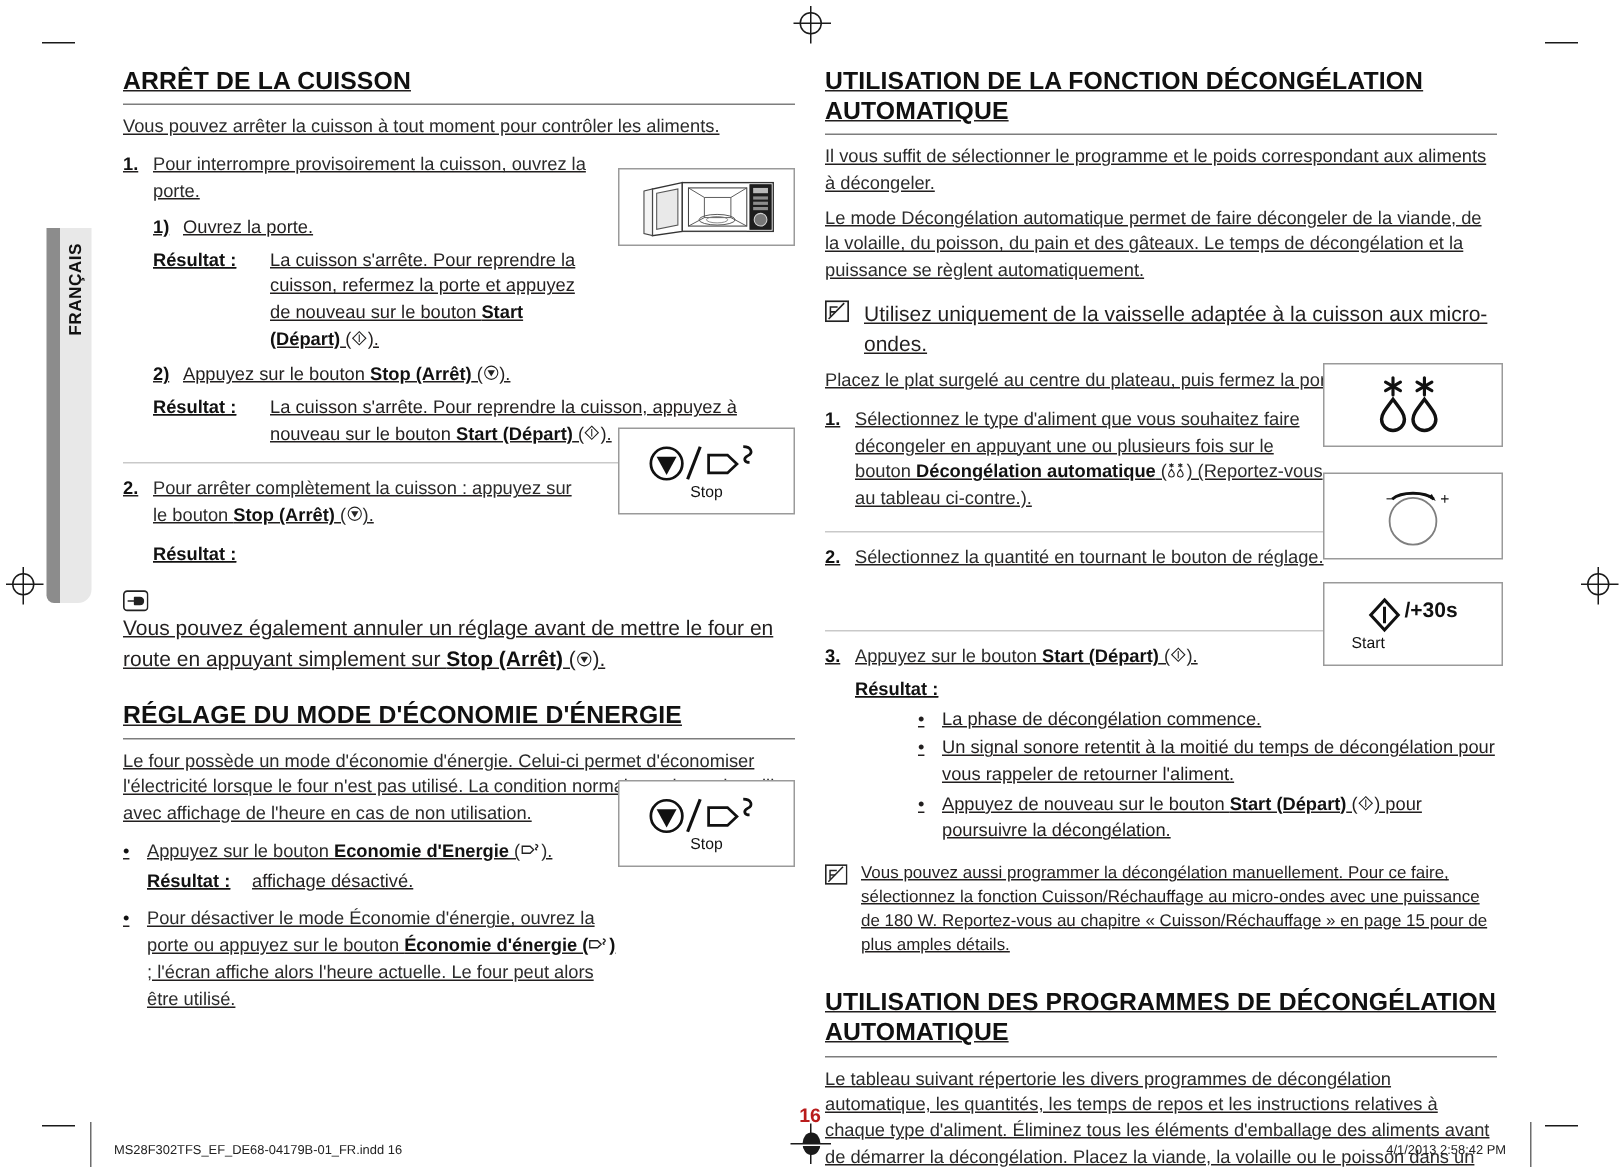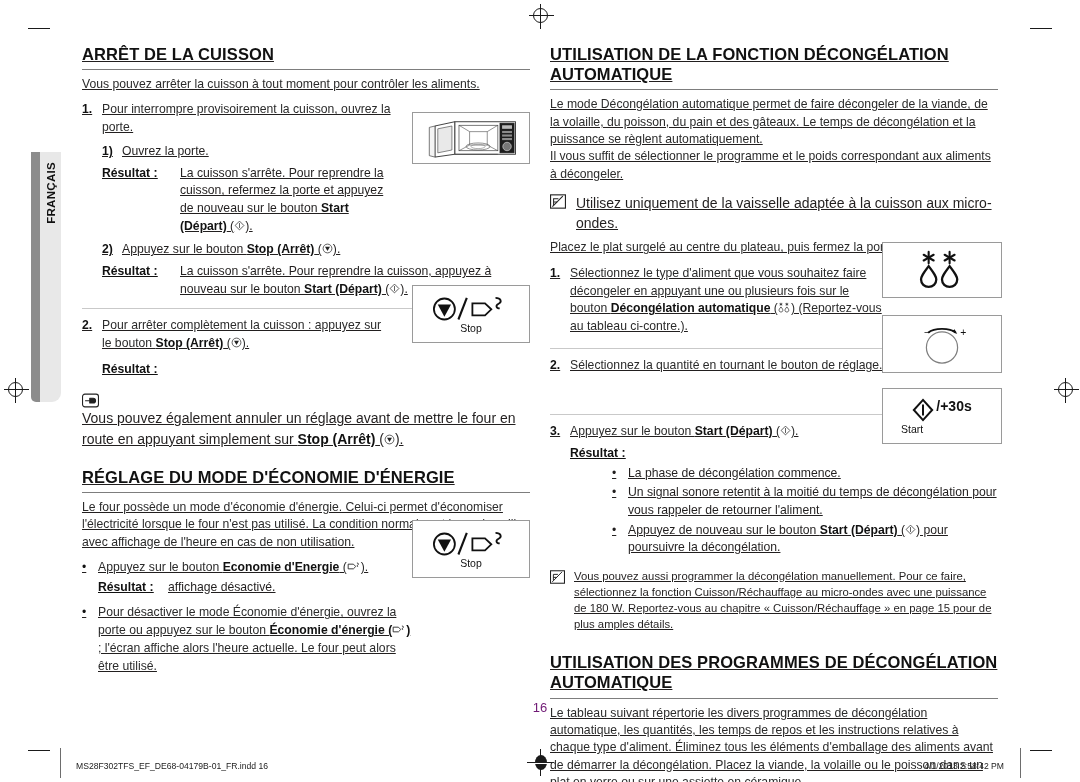--- a/index.html
+++ b/index.html
@@ -209,25 +209,25 @@
   .figbox .cap {
     font-size: 10.5px;
     color: #111;
     margin-top: -1px;
   }
 
   
   .pagenum {
     position: absolute;
     left: 0; right: 0;
-    top: 700px;
+    top: 736px;
     text-align: center;
     font-size: 13px;
-    font-weight: normal;
-    color: #701a75;
+    font-weight: bold;
+    color: #b91c1c;
   }
 
   
   .footer-rule-left, .footer-rule-right {
     position: absolute;
     top: 748px;
     height: 30px;
     width: 1px;
     background: #6d6d6d;
   }
@@ -412,22 +412,22 @@
       <path d="M62 12 L62 29 L80 29 L89 20.5 L80 12 Z" fill="none" stroke="#111" stroke-width="2.6"></path>
       <path d="M95 4 C103 4 104.5 10 99.5 12.5 C94.5 15 96 19 101 19" fill="none" stroke="#111" stroke-width="2.6"></path>
     </svg>
     <div class="cap">Stop</div>
   </div>
 
   <div class="col col-right">
 
     <h1 class="section">UTILISATION DE LA FONCTION DÉCONGÉLATION AUTOMATIQUE</h1>
 
+    <p class="body" style="margin-top:0;">Il vous suffit de sélectionner le programme et le poids correspondant aux aliments à décongeler.</p>
     <p class="body">Le mode Décongélation automatique permet de faire décongeler de la viande, de la volaille, du poisson, du pain et des gâteaux. Le temps de décongélation et la puissance se règlent automatiquement.</p>
-    <p class="body" style="margin-top:0;">Il vous suffit de sélectionner le programme et le poids correspondant aux aliments à décongeler.</p>
 
     <div class="note">
       <div class="glyph">
         <svg width="16" height="15" viewBox="0 0 20 18">
           <rect x="0.7" y="0.7" width="18.6" height="16.6" fill="#fff" stroke="#222" stroke-width="1.4"></rect>
           <path d="M4.5 13.5 L4.5 5.5 L10.5 5.5 M4.5 9.5 L9 9.5" fill="none" stroke="#222" stroke-width="1.3"></path>
           <line x1="3" y1="15.5" x2="16" y2="2.2" stroke="#222" stroke-width="1.3"></line>
         </svg>
       </div>
       <div class="txt">Utilisez uniquement de la vaisselle adaptée à la cuisson aux micro-ondes.</div>

